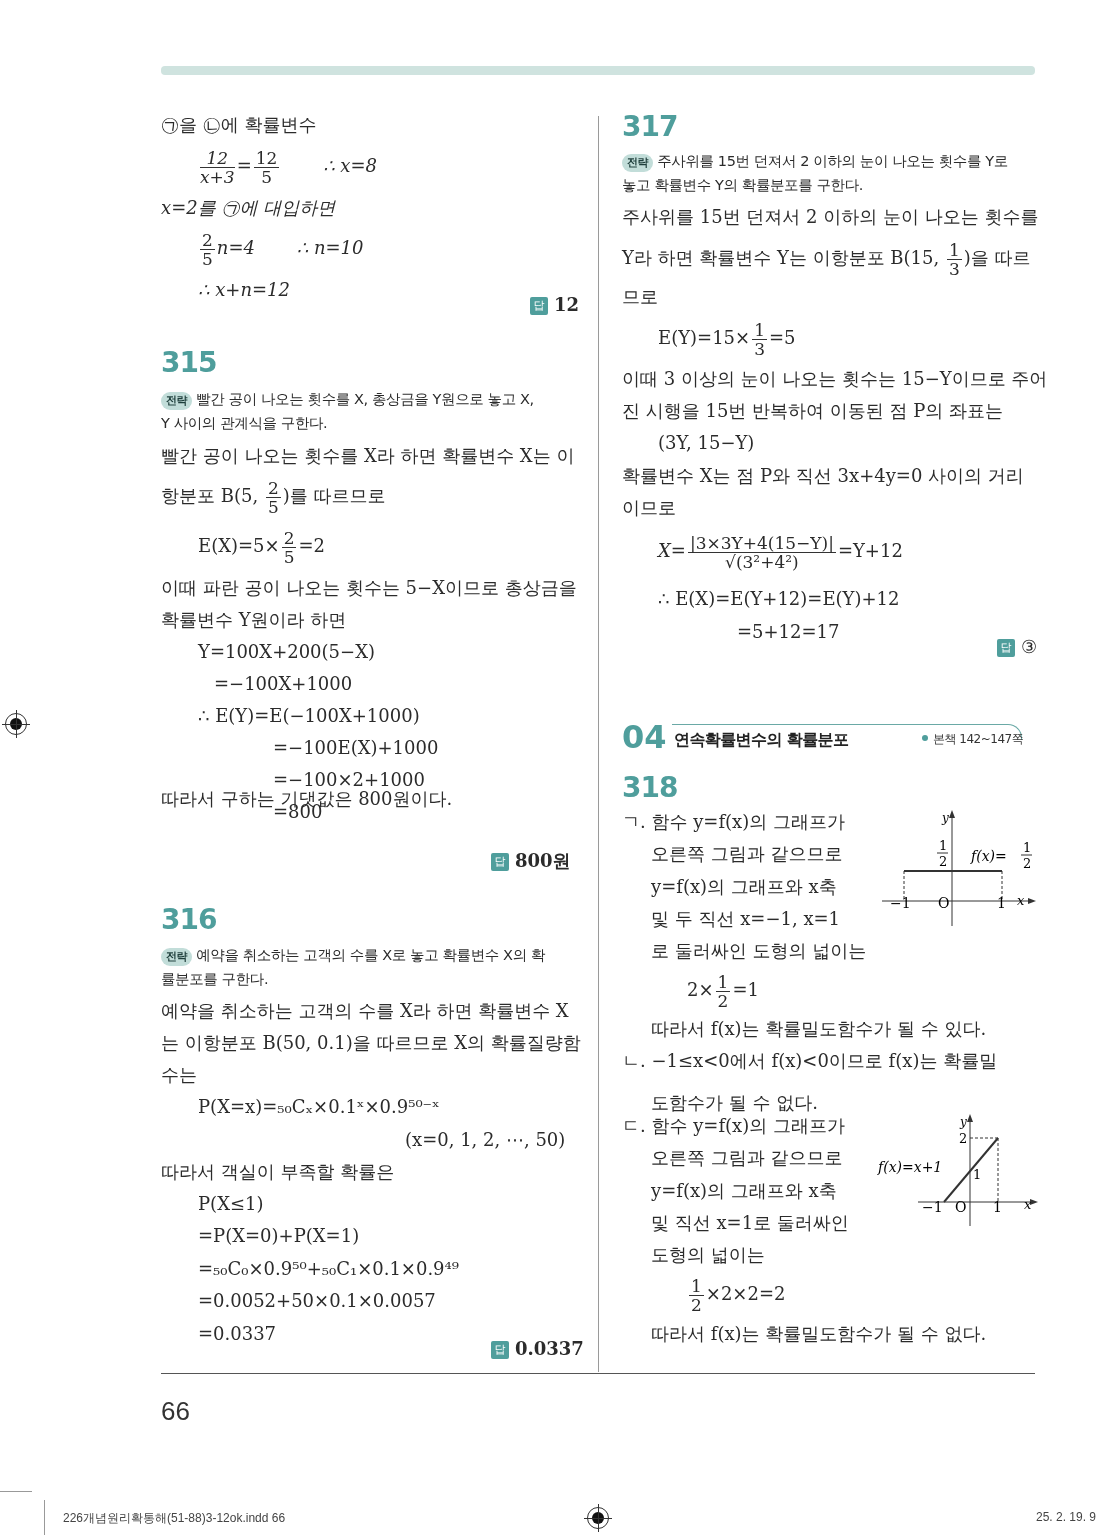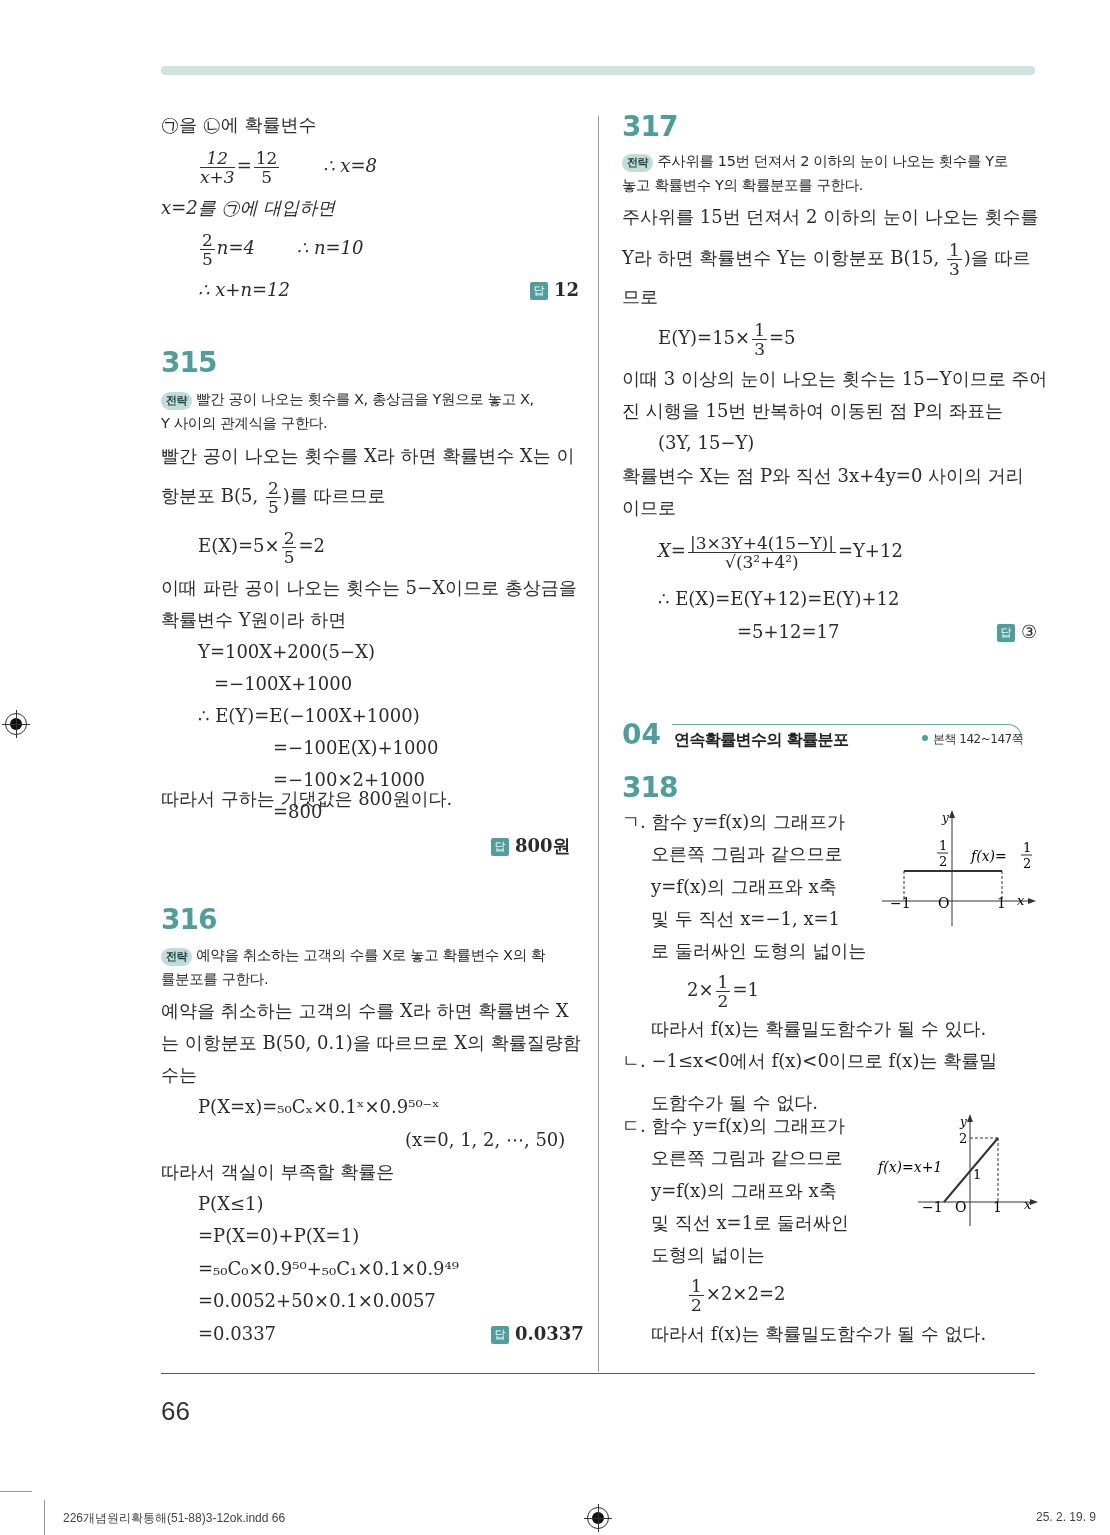--- a/index.html
+++ b/index.html
@@ -15,27 +15,27 @@
   .slug-date { position: absolute; left: 1036px; top: 1510px; font-family: "Liberation Sans", sans-serif; font-size: 12px; color: #444; white-space: nowrap; }
   .regmark { position: absolute; width: 22px; height: 22px; border: 1px solid #333; border-radius: 50%; }
   .regmark::before { content: ""; position: absolute; left: 4px; top: 4px; width: 12px; height: 12px; background: #111; border-radius: 50%; }
   .regmark::after { content: ""; position: absolute; left: -4px; top: 10px; width: 28px; height: 1px; background: #333; }
   .regmark .v { position: absolute; left: 10px; top: -4px; width: 1px; height: 28px; background: #333; }
   .line { position: absolute; font-size: 18px; line-height: 24px; white-space: nowrap; color: #2b2b2b; }
   .num { position: absolute; font-family: "DejaVu Sans", sans-serif; font-weight: bold; font-size: 28px; color: #4f9e9c; letter-spacing: -1px; }
   .strat { position: absolute; font-family: "DejaVu Sans", sans-serif; font-size: 14.5px; line-height: 22px; white-space: nowrap; color: #2b2b2b; letter-spacing: -0.4px; }
   .badge { display: inline-block; background: #c2ddd9; color: #1f3f3c; font-weight: bold; font-size: 11px; padding: 0 5px; border-radius: 9px; margin-right: 4px; line-height: 18px; }
   .i { font-style: italic; }
-  .ans { position: absolute; font-size: 18px; font-weight: bold; white-space: nowrap; }
+  .ans { position: absolute; font-size: 18px; font-weight: bold; white-space: nowrap; margin-top: 15px; }
   .ans-icon { display: inline-block; width: 18px; height: 18px; background: #4f9e9c; color: #fff; font-family: "DejaVu Sans", sans-serif; font-size: 11px; text-align: center; line-height: 18px; border-radius: 2px; margin-right: 6px; vertical-align: 2px; font-weight: normal; }
   .frac { display: inline-block; vertical-align: middle; text-align: center; margin: 0 2px; }
   .frac span { display: block; line-height: 18px; font-size: 17px; }
   .frac .n { border-bottom: 1px solid #333; padding: 0 2px; }
   .sec-head { position: absolute; left: 622px; top: 720px; width: 414px; height: 40px; }
-  .sec-num { position: absolute; left: 0; top: -2px; font-family: "DejaVu Sans", sans-serif; font-weight: bold; font-size: 28px; color: #4f9e9c; }
+  .sec-num { position: absolute; left: 0; top: -2px; font-family: "DejaVu Sans", sans-serif; font-weight: bold; font-size: 32px; color: #4f9e9c; }
   .sec-line { position: absolute; left: 50px; top: 4px; width: 350px; height: 16px; border-top: 1.5px solid #6aa9a6; border-right: 1.5px solid #6aa9a6; border-top-right-radius: 14px; }
   .sec-title { position: absolute; left: 52px; top: 10px; font-family: "DejaVu Sans", sans-serif; font-weight: bold; font-size: 16px; color: #222; letter-spacing: -0.6px; }
   .sec-ref { position: absolute; left: 300px; top: 11px; font-family: "DejaVu Sans", sans-serif; font-size: 12px; color: #333; letter-spacing: -0.5px; }
   .sec-ref::before { content: ""; display: inline-block; width: 6px; height: 6px; background: #4f9e9c; border-radius: 50%; margin-right: 5px; vertical-align: 2px; }
   svg text { font-family: "DejaVu Serif", serif; }
 </style>
 </head>
 <body>
 
 <div class="top-bar"></div>

